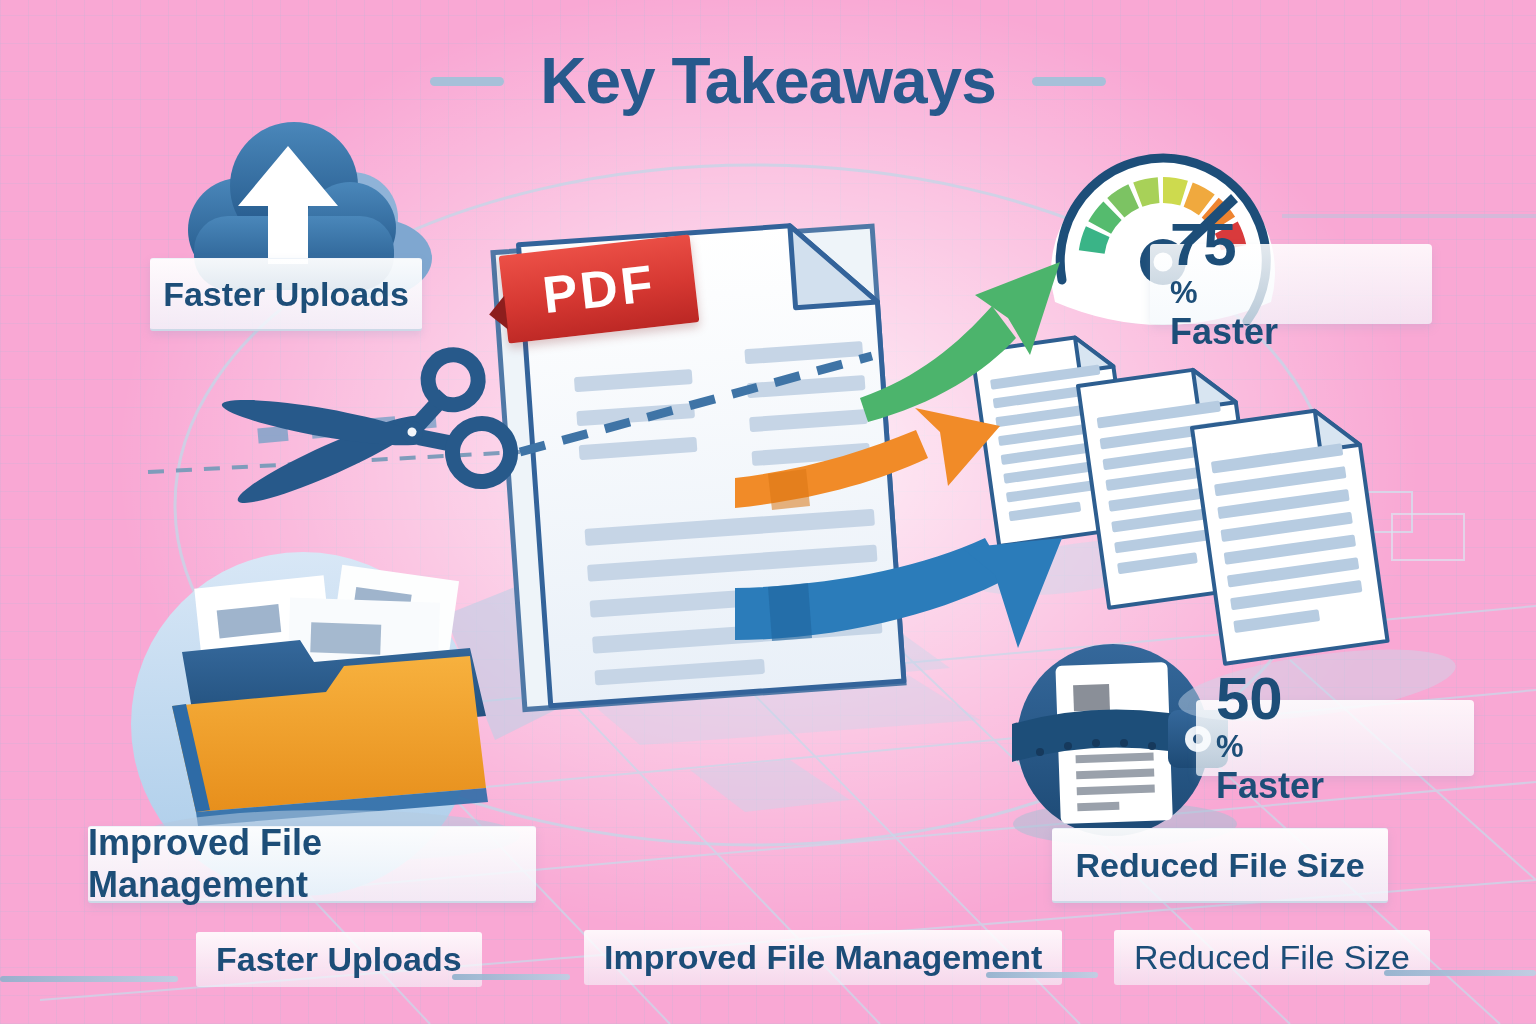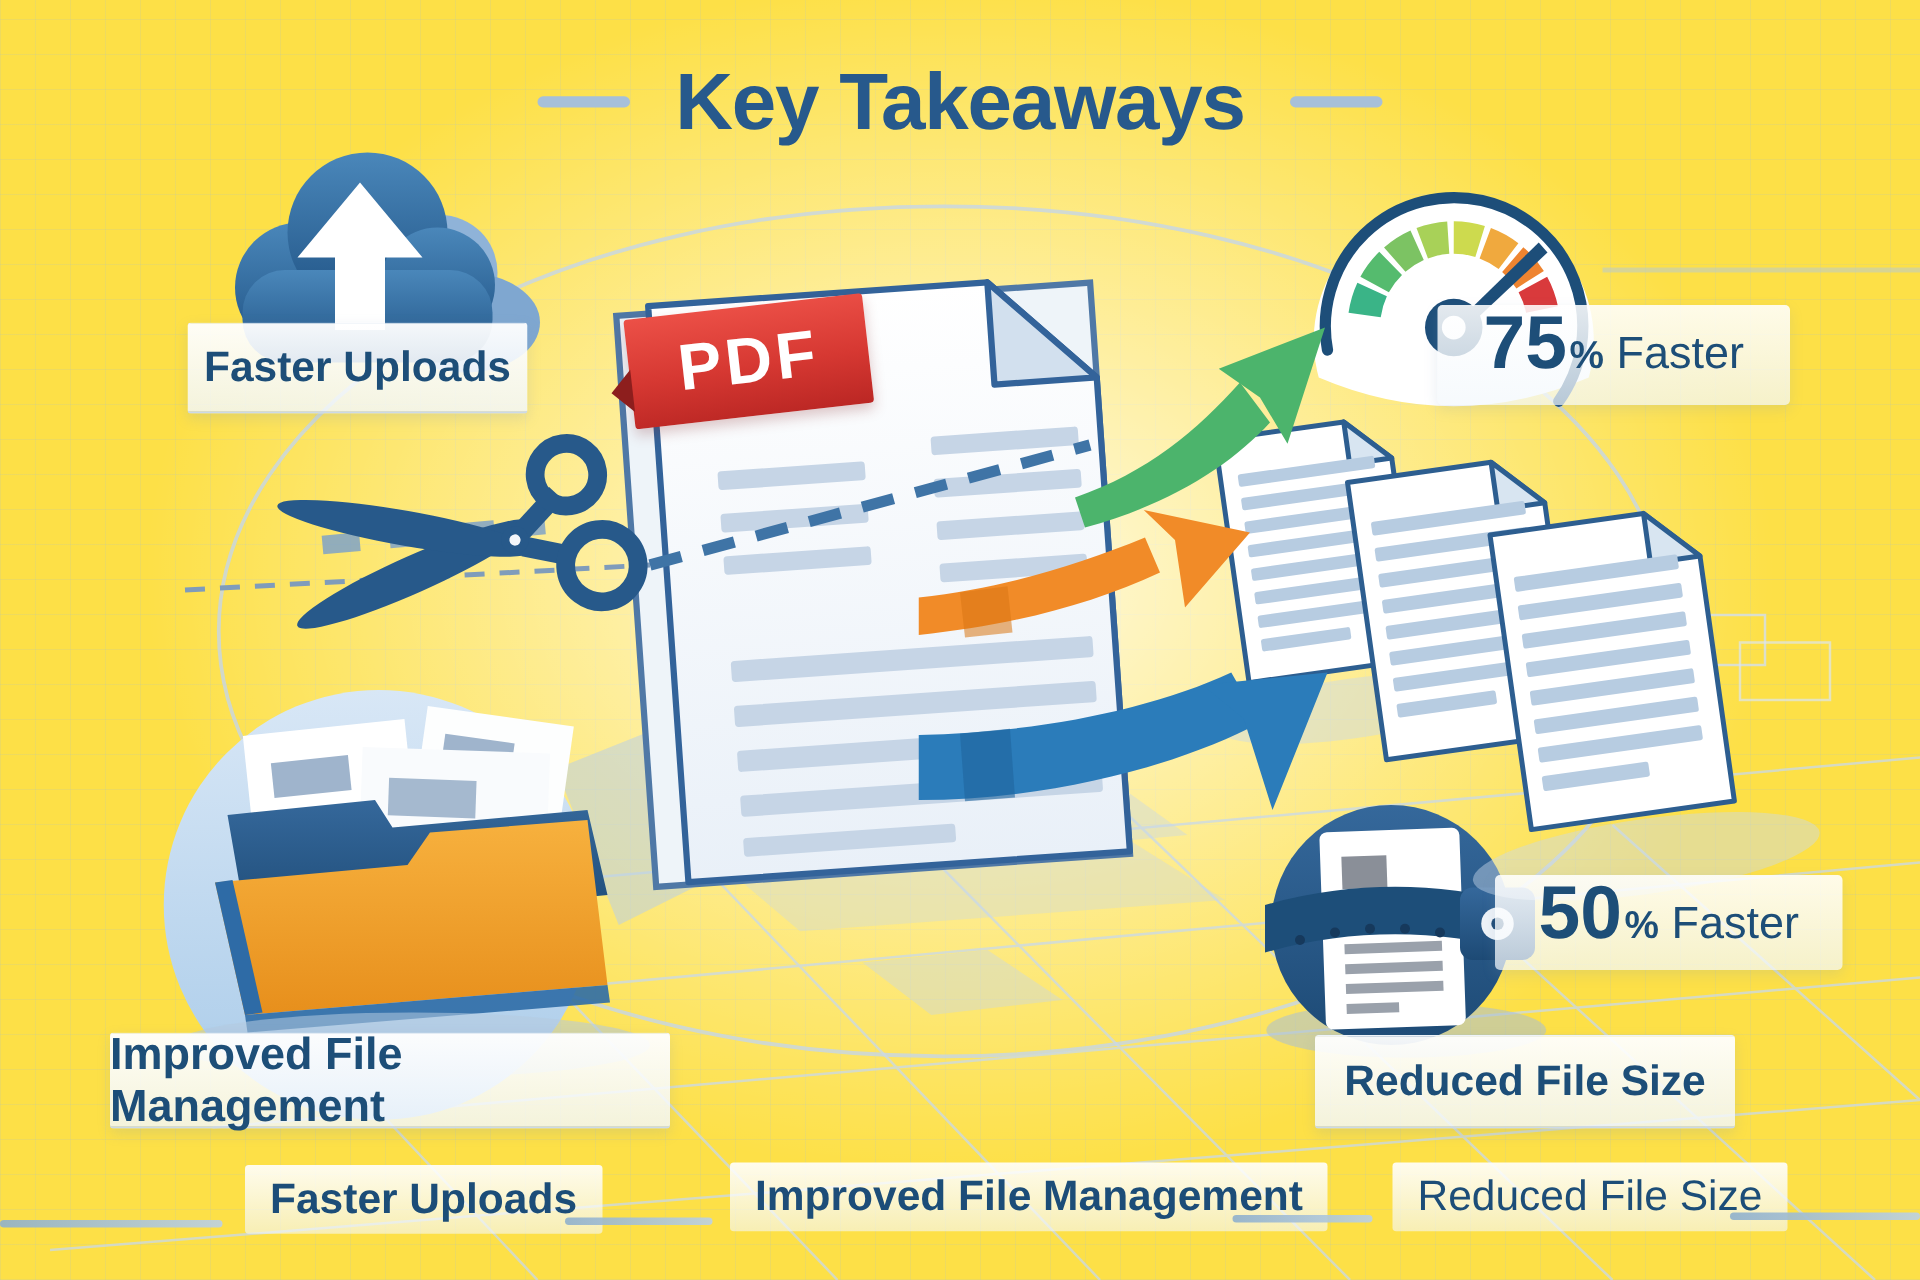--- a/index.html
+++ b/index.html
@@ -1,17 +1,17 @@
 <!DOCTYPE html>
 <html><head>
 <meta charset="utf-8">
 <style>
   html,body{margin:0;padding:0;background:#e8edf3;}
   .stage{position:relative;width:1536px;height:1024px;overflow:hidden;
-    background:#fde047;font-family:"Liberation Sans",sans-serif;}
+    background:#f9a8d4;font-family:"Liberation Sans",sans-serif;}
   .stage::before{content:"";position:absolute;inset:0;z-index:0;pointer-events:none;
     background-image:
       radial-gradient(ellipse at 50% 45%, rgba(255,255,255,.85) 0%, rgba(255,255,255,0) 60%),
       repeating-linear-gradient(0deg, rgba(160,188,216,.16) 0 1px, transparent 1px 28px),
       repeating-linear-gradient(90deg, rgba(160,188,216,.16) 0 1px, transparent 1px 28px);}
   .art{position:absolute;inset:0;z-index:1;}
   
   .title-row{position:absolute;top:44px;left:0;width:100%;display:flex;
     align-items:center;justify-content:center;gap:36px;z-index:3;}
   .title{font-size:64px;font-weight:bold;color:#27598c;letter-spacing:-1px;}
@@ -20,26 +20,26 @@
   .chip{position:absolute;z-index:3;display:flex;align-items:center;justify-content:center;
     background:linear-gradient(180deg,rgba(255,255,255,.95),rgba(242,247,252,.82));
     border-top:1px solid #eef3f9;border-bottom:2px solid #ccd9e7;border-radius:3px;
     box-shadow:0 4px 10px rgba(125,155,190,.20);color:#1d4e78;font-weight:bold;}
   .chip-fu{left:150px;top:258px;width:272px;height:70px;font-size:34px;}
   .chip-ifm{left:88px;top:826px;width:448px;height:74px;font-size:36px;}
   .chip-rfs{left:1052px;top:828px;width:336px;height:72px;font-size:34px;}
   
   .stat{position:absolute;z-index:3;display:flex;align-items:baseline;justify-content:center;
     background:linear-gradient(180deg,rgba(255,255,255,.88),rgba(243,248,252,.72));
-    border-radius:4px;box-shadow:0 4px 10px rgba(125,155,190,.18);color:#1d4e78;padding:0 10px;}
+    border-radius:4px;box-shadow:0 4px 10px rgba(125,155,190,.18);color:#1d4e78;padding:0 10px;flex-direction:column;}
   .stat-75{left:1150px;top:244px;width:262px;height:80px;}
   .stat-50{left:1196px;top:700px;width:258px;height:76px;}
   .stat .v{font-size:60px;font-weight:bold;line-height:1;}
   .stat .u{font-size:31px;font-weight:bold;margin-left:2px;}
-  .stat .w{font-size:36px;font-weight:normal;margin-left:10px;}
+  .stat .w{font-size:36px;font-weight:bold;margin-left:10px;}
   
   .ribbon{position:absolute;left:503px;top:245px;width:192px;height:88px;z-index:2;
     transform:rotate(-6.5deg);display:flex;align-items:center;justify-content:center;
     background:linear-gradient(178deg,#ec5047 0%,#d63832 55%,#bb2724 100%);
     border-radius:3px;box-shadow:0 5px 10px rgba(130,40,40,.25);
     color:#ffffff;font-size:52px;font-weight:bold;letter-spacing:3px;}
   .ribbon::before{content:"";position:absolute;left:-16px;top:40px;width:0;height:0;
     border-top:17px solid transparent;border-bottom:17px solid transparent;
     border-right:17px solid #8d1e1d;}
   

